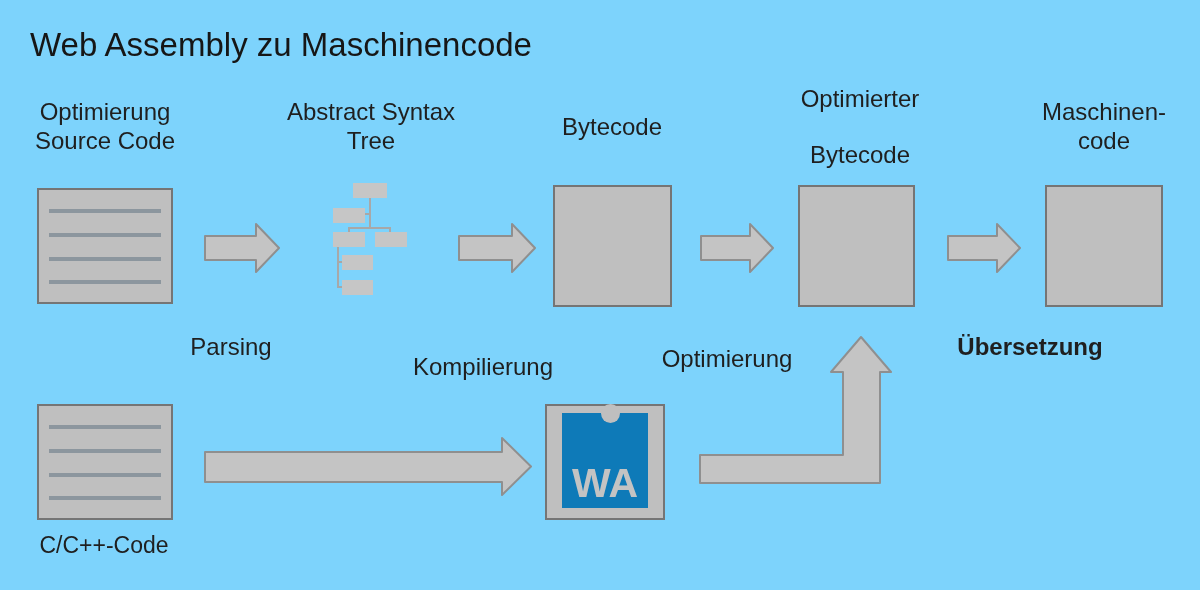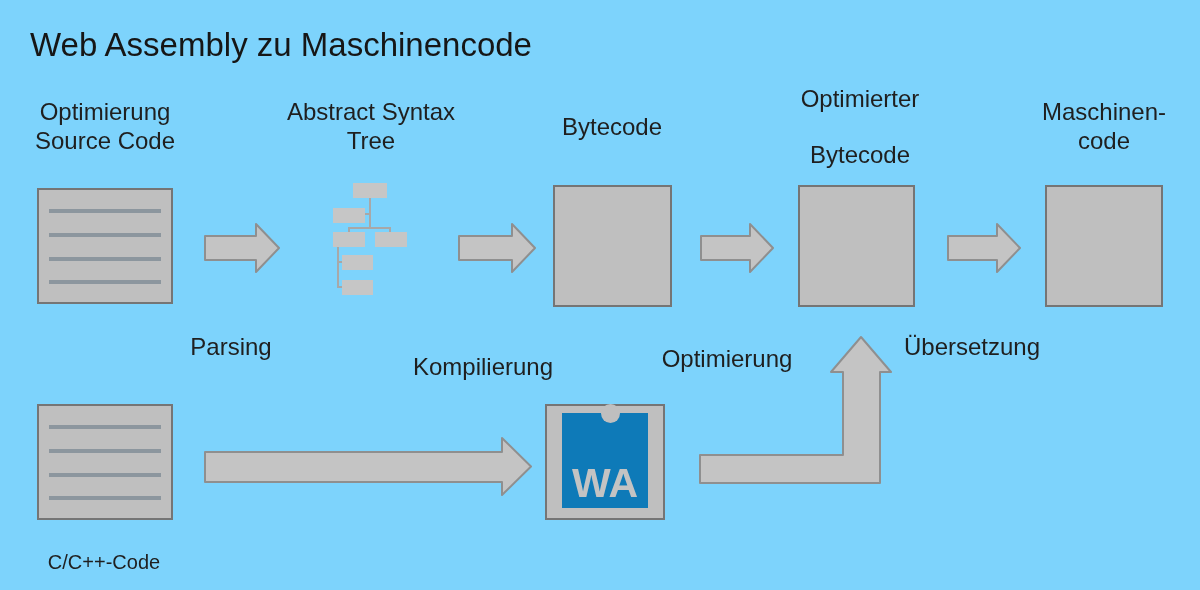--- a/index.html
+++ b/index.html
@@ -27,21 +27,21 @@
   .ast-line{position:absolute;background:#a8a8a8;}
   
   .arrow{position:absolute;overflow:visible;}
   .arrow polygon{fill:#c4c4c4;stroke:#8f8f8f;stroke-width:2;stroke-linejoin:round;}
   
   .step-label{
     position:absolute;top:333px;transform:translateX(-50%);
     font-size:24px;white-space:nowrap;
   }
   .caption{
-    position:absolute;transform:translateX(-50%);font-size:20px;white-space:nowrap;margin-top:19px;
+    position:absolute;transform:translateX(-50%);font-size:23px;white-space:nowrap;
   }
   
   .wa-outer{left:545px;top:404px;width:120px;height:116px;padding-left:47px;}
   .wa-blue{position:absolute;left:15px;top:7px;width:86px;height:95px;background:#0e7ab8;}
   .wa-notch{position:absolute;left:39px;top:-9px;width:19px;height:19px;border-radius:50%;background:#bfbfbf;}
   .wa-text{
     position:absolute;left:0;right:0;bottom:1px;text-align:center;
     font-size:41px;font-weight:bold;color:#c3c3c3;letter-spacing:0px;
   }
 </style>
@@ -109,21 +109,21 @@
   <svg class="arrow" style="left:701px;top:224px;" width="72" height="48" viewBox="0 0 72 48">
     <polygon points="0,12 49,12 49,0 72,24 49,48 49,36 0,36"></polygon>
   </svg>
   <svg class="arrow" style="left:948px;top:224px;" width="72" height="48" viewBox="0 0 72 48">
     <polygon points="0,12 49,12 49,0 72,24 49,48 49,36 0,36"></polygon>
   </svg>
 
   <div class="step-label" style="left:231px;">Parsing</div>
   <div class="step-label" style="left:483px;margin-top:20px;">Kompilierung</div>
   <div class="step-label" style="left:727px;margin-top:12px;">Optimierung</div>
-  <div class="step-label" style="left:972px;">Übersetzung</div>
+  <div class="step-label" style="left:1030px;font-weight:bold;">Übersetzung</div>
 
   <div class="gbox" style="left:37px;top:404px;width:136px;height:116px;">
     <div class="code-line" style="top:19px;"></div>
     <div class="code-line" style="top:43px;"></div>
     <div class="code-line" style="top:67px;"></div>
     <div class="code-line" style="top:90px;"></div>
   </div>
   <div class="caption" style="left:104px;top:532px;">C/C++-Code</div>
 
   <svg class="arrow" style="left:205px;top:438px;" width="327" height="58" viewBox="0 0 327 58">

